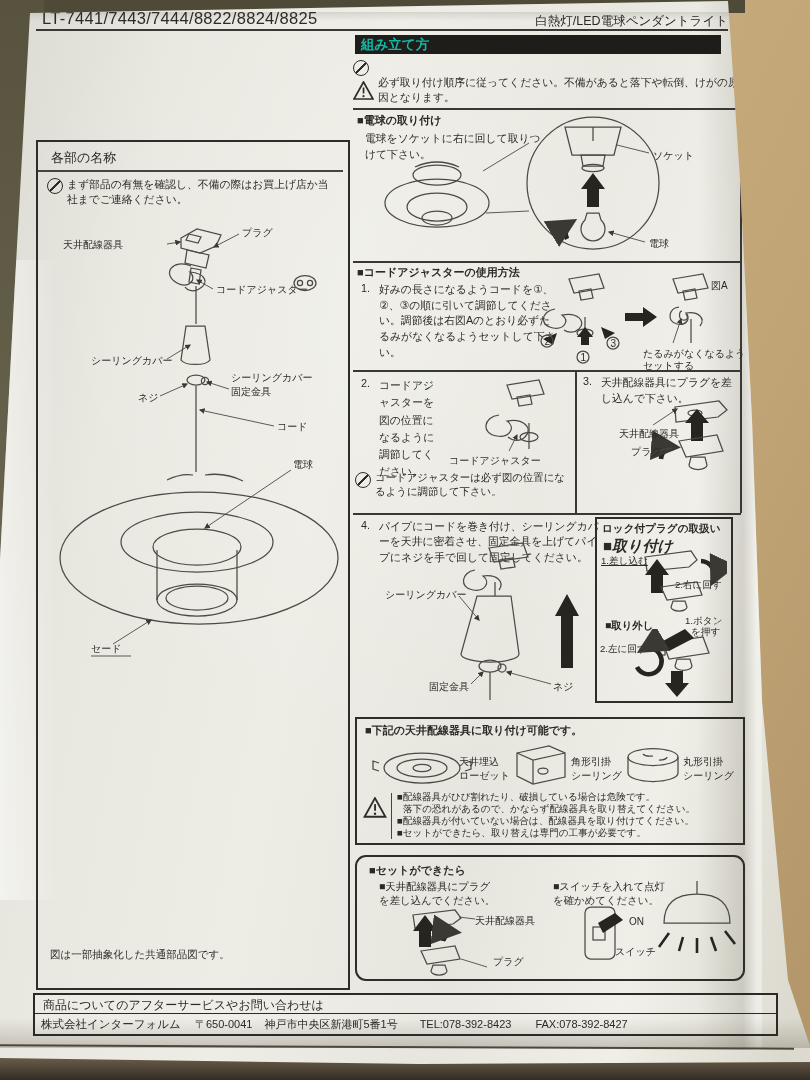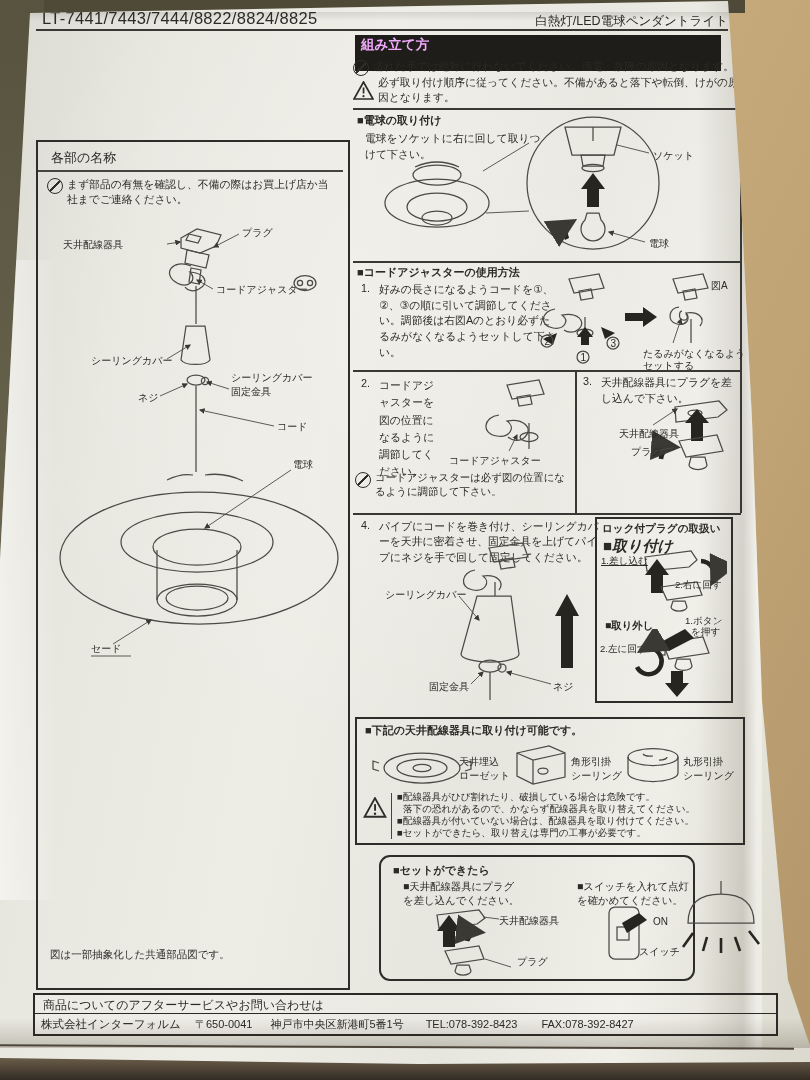--- a/index.html
+++ b/index.html
@@ -29,21 +29,21 @@
   .parts-title{left:13px;top:7px;font-size:13px;}
   .parts-title-rule{left:0;top:28px;width:305px;height:1.5px;background:#45443f;}
   .flexrow{display:flex;align-items:flex-start;gap:4px;}
   .no-icon{flex:0 0 auto;width:14px;height:14px;border:1.8px solid #2e2d29;border-radius:50%;
     background:linear-gradient(135deg,transparent 43%,#2e2d29 43%,#2e2d29 57%,transparent 57%);margin-top:1px;}
   .smalltxt{font-size:10.8px;line-height:1.38;}
   .parts-note{left:9px;top:35px;width:292px;}
   .footnote{left:12px;top:806px;font-size:10.5px;}
 
   .rcol{left:353px;top:33px;width:392px;height:957px;}
-  .bar{left:2px;top:2px;width:366px;height:36px;background:#1e1d19;color:#f0abfc;
+  .bar{left:2px;top:2px;width:366px;height:19px;background:#1e1d19;color:#14b8a6;
     font-size:13.5px;font-weight:bold;line-height:20px;padding-left:6px;box-sizing:border-box;}
   .hr{height:1.6px;background:#3a3834;width:388px;left:0;}
   .vline{width:1.5px;background:#3a3834;}
   .sechead{font-size:11px;font-weight:bold;}
   .stepnum{flex:0 0 14px;font-size:10.8px;}
   .lockbox{left:242px;top:484px;width:138px;height:186px;border:2.5px solid #2e2d29;box-sizing:border-box;}
   .obox{border:2px solid #2e2d29;box-sizing:border-box;padding-left:12px;}
   .rbox{border:2px solid #2e2d29;border-radius:11px;box-sizing:border-box;}
   .tinytxt{font-size:9.6px;line-height:1.28;}
   .lbl10{font-size:10px;}
@@ -145,21 +145,20 @@
 
       <div class="ab footnote">図は一部抽象化した共通部品図です。</div>
     </div>
 
     <div class="ab rcol">
       <div class="ab bar">組み立て方</div>
       <div class="ab vline" style="left:387px;top:25px;height:455px;"></div>
 
       <div class="ab flexrow" style="left:0;top:26px;width:388px;">
         <span class="no-icon"></span>
-        <span class="smalltxt">濡れた手では絶対に行わないでください。感電、故障の原因となります。</span>
       </div>
       <div class="ab flexrow" style="left:0;top:42px;width:390px;">
         <svg width="21" height="20" viewBox="0 0 21 20" style="flex:0 0 auto;margin-top:6px;">
           <path d="M10.5 1 L20 18 H1 Z" fill="none" stroke="#2e2d29" stroke-width="1.7"></path>
           <rect x="9.7" y="6.5" width="1.7" height="6" fill="#2e2d29"></rect>
             <circle cx="10.5" cy="15.2" r="1.1" fill="#2e2d29"></circle>
         </svg>
         <span class="smalltxt">必ず取り付け順序に従ってください。不備があると落下や転倒、けがの原因となります。</span>
       </div>
 
@@ -336,21 +335,21 @@
           <rect x="9.7" y="6.5" width="1.7" height="6" fill="#2e2d29"></rect>
             <circle cx="10.5" cy="15.2" r="1.1" fill="#2e2d29"></circle>
         </svg>
         <div class="ab" style="left:34px;top:74px;width:1px;height:46px;background:#45443f;"></div>
         <div class="ab tinytxt" style="left:40px;top:72px;">■配線器具がひび割れたり、破損している場合は危険です。</div>
         <div class="ab tinytxt" style="left:46px;top:84px;">落下の恐れがあるので、かならず配線器具を取り替えてください。</div>
         <div class="ab tinytxt" style="left:40px;top:96px;">■配線器具が付いていない場合は、配線器具を取り付けてください。</div>
         <div class="ab tinytxt" style="left:40px;top:108px;">■セットができたら、取り替えは専門の工事が必要です。</div>
       </div>
 
-      <div class="ab rbox" style="left:2px;top:822px;width:316px;height:126px;margin-left:24px;">
+      <div class="ab rbox" style="left:2px;top:822px;width:390px;height:126px;">
         <div class="ab sechead" style="left:12px;top:6px;">■セットができたら</div>
         <div class="ab" style="left:22px;top:23px;font-size:10.4px;line-height:1.35;">
           <div>■天井配線器具にプラグ</div>
           <div>を差し込んでください。</div>
         </div>
         <svg class="ab" style="left:38px;top:48px;" width="100" height="76" viewBox="0 0 100 76">
           <path class="ln" d="M18 10 l42 -5 l6 8 l-8 6 l-38 4 z"></path>
           <polygon class="blk" points="24,42 36,42 36,26 42,26 30,10 18,26 24,26"></polygon>
           <path class="rot" d="M48 36 a12 12 0 0 1 13 -9" marker-end="url(#ah)"></path>
           <path class="ln" d="M26 46 l34 -5 l5 13 l-33 5 z"></path>
@@ -382,21 +381,21 @@
             <line x1="76" y1="50" x2="86" y2="63"></line>
           </g>
         </svg>
       </div>
     </div>
 
     <div class="ab footerbox">
       <div class="f-row1">商品についてのアフターサービスやお問い合わせは</div>
       <div class="f-row2">
         <span style="font-size:11.5px;margin-right:14px;">株式会社インターフォルム</span>
-        <span style="margin-right:18px;">〒650-0041</span>
+        <span style="margin-right:12px;">〒650-0041</span>
         <span style="margin-right:22px;">神戸市中央区新港町5番1号</span>
         <span style="margin-right:24px;">TEL:078-392-8423</span>
         <span>FAX:078-392-8427</span>
       </div>
     </div>
     <div class="ab fold-line"></div>
   </div>
 </div>
 
 </body></html>

